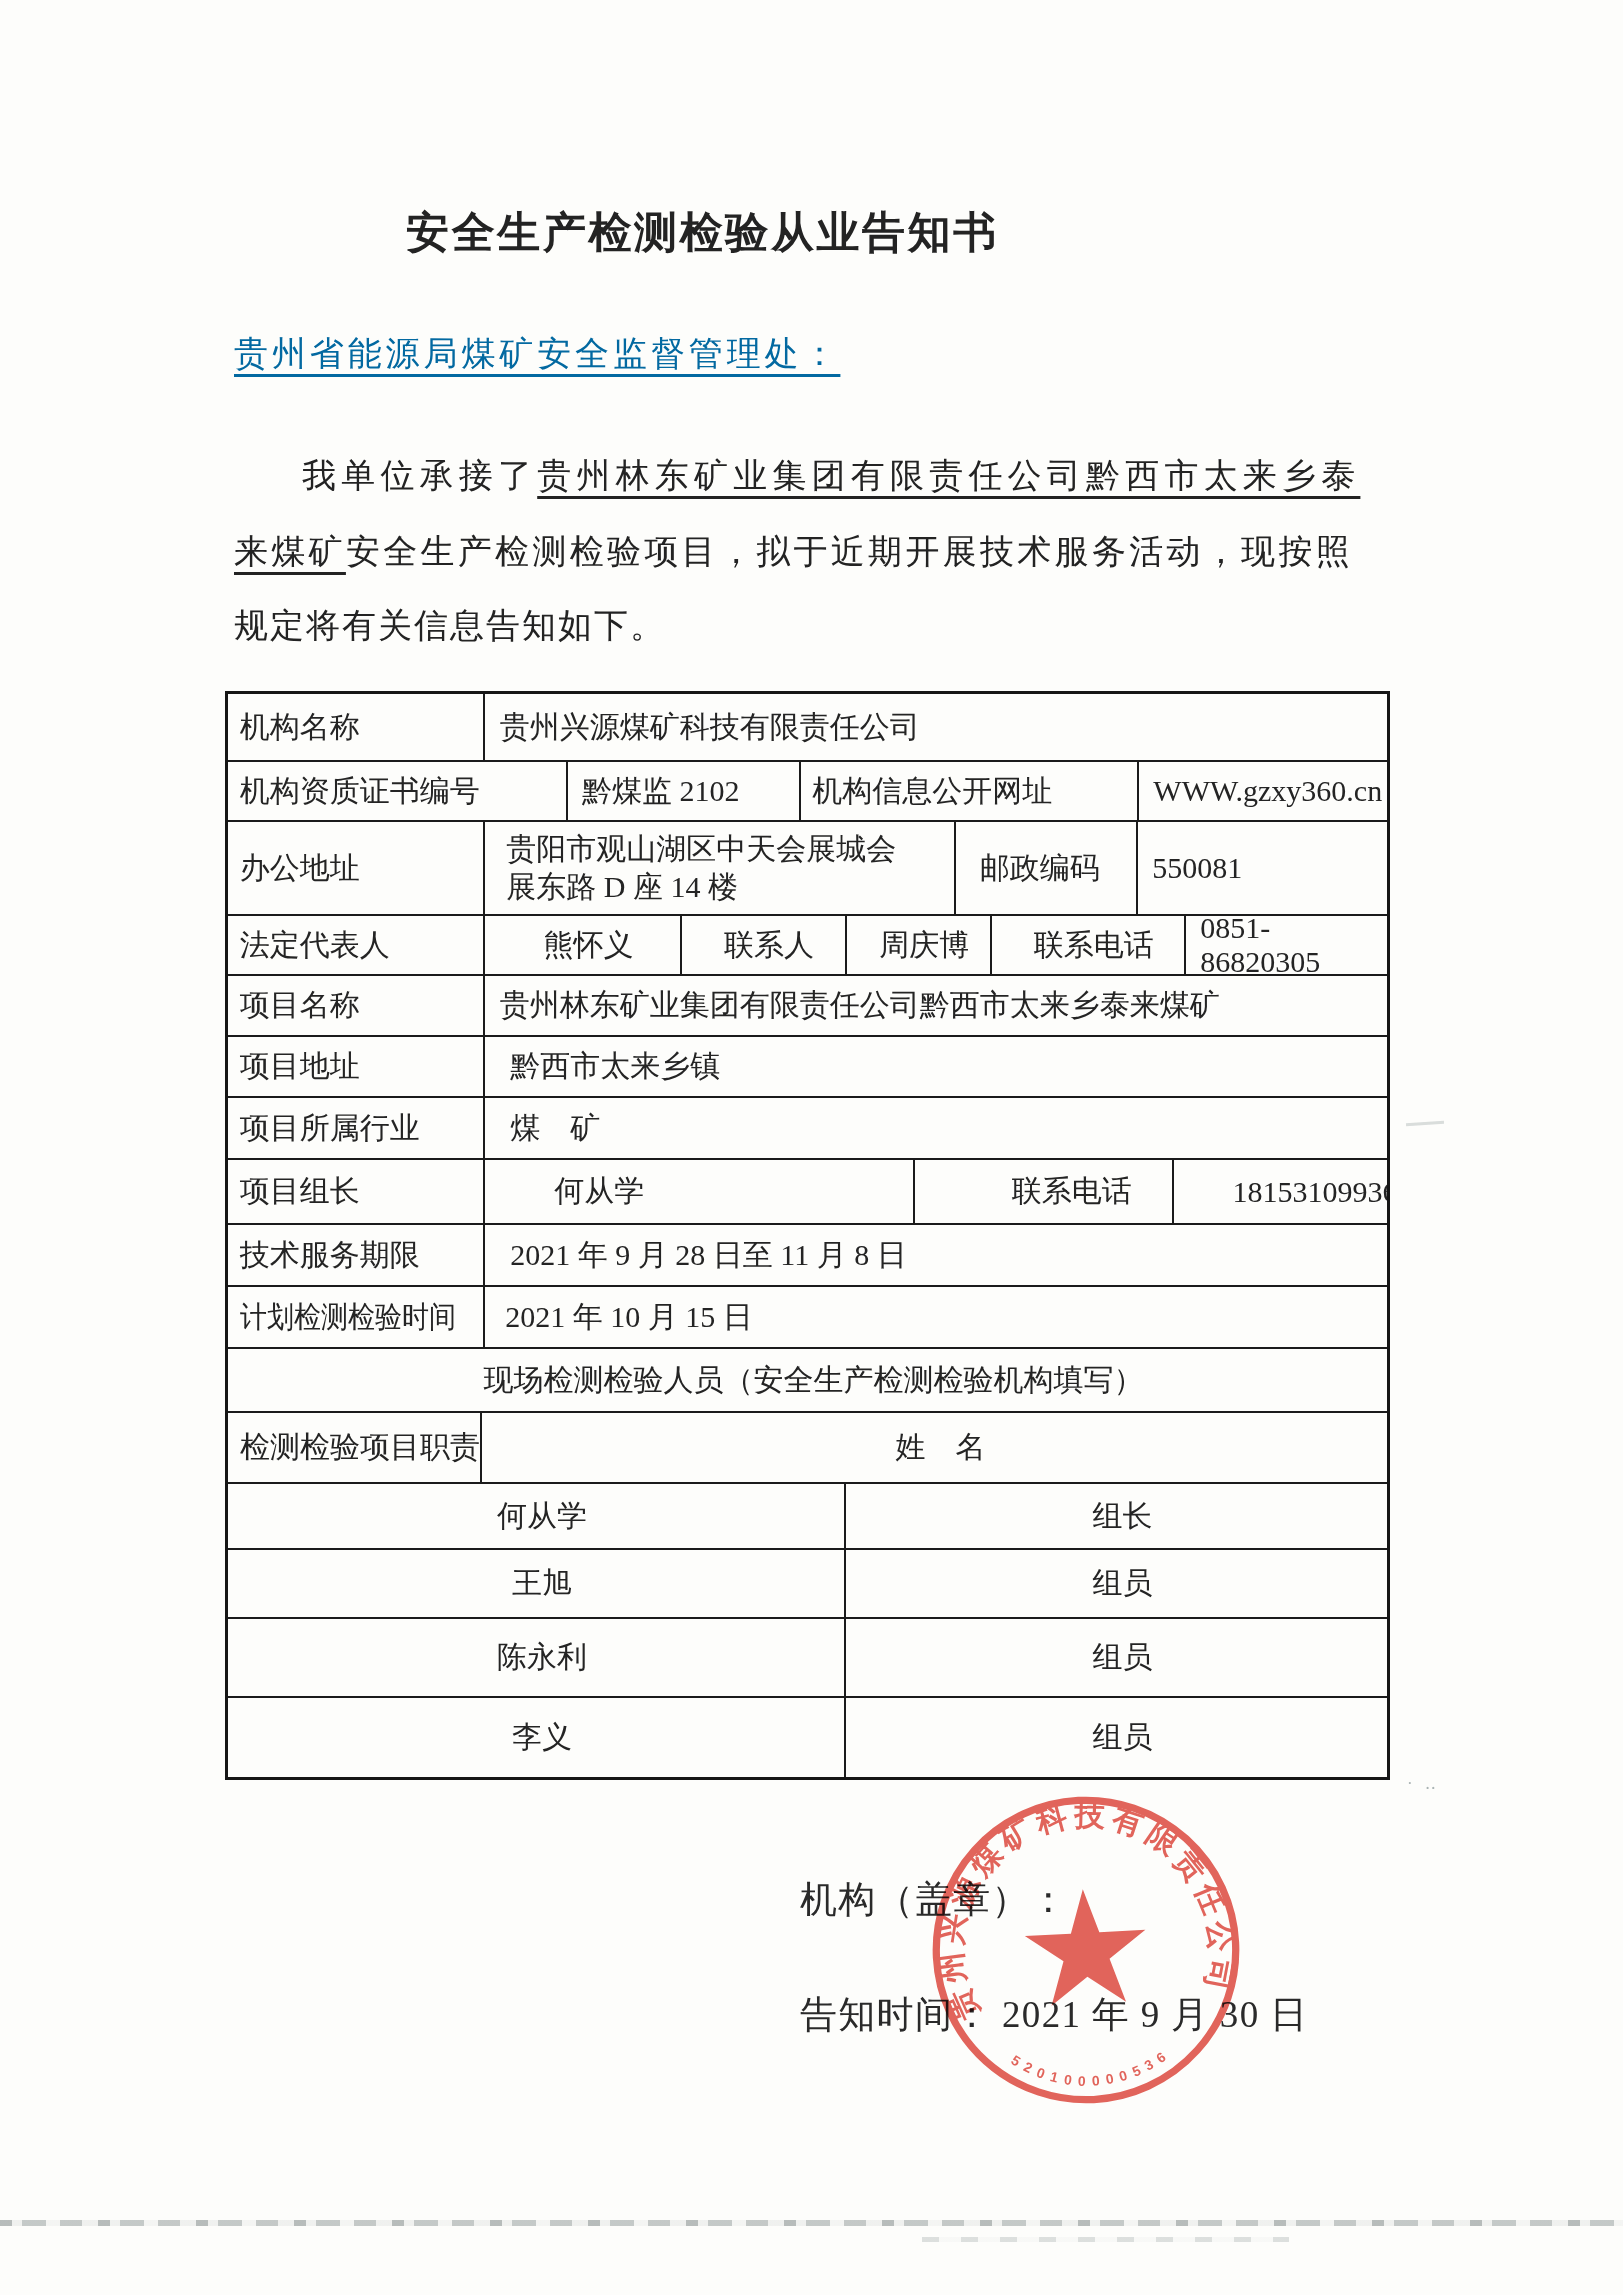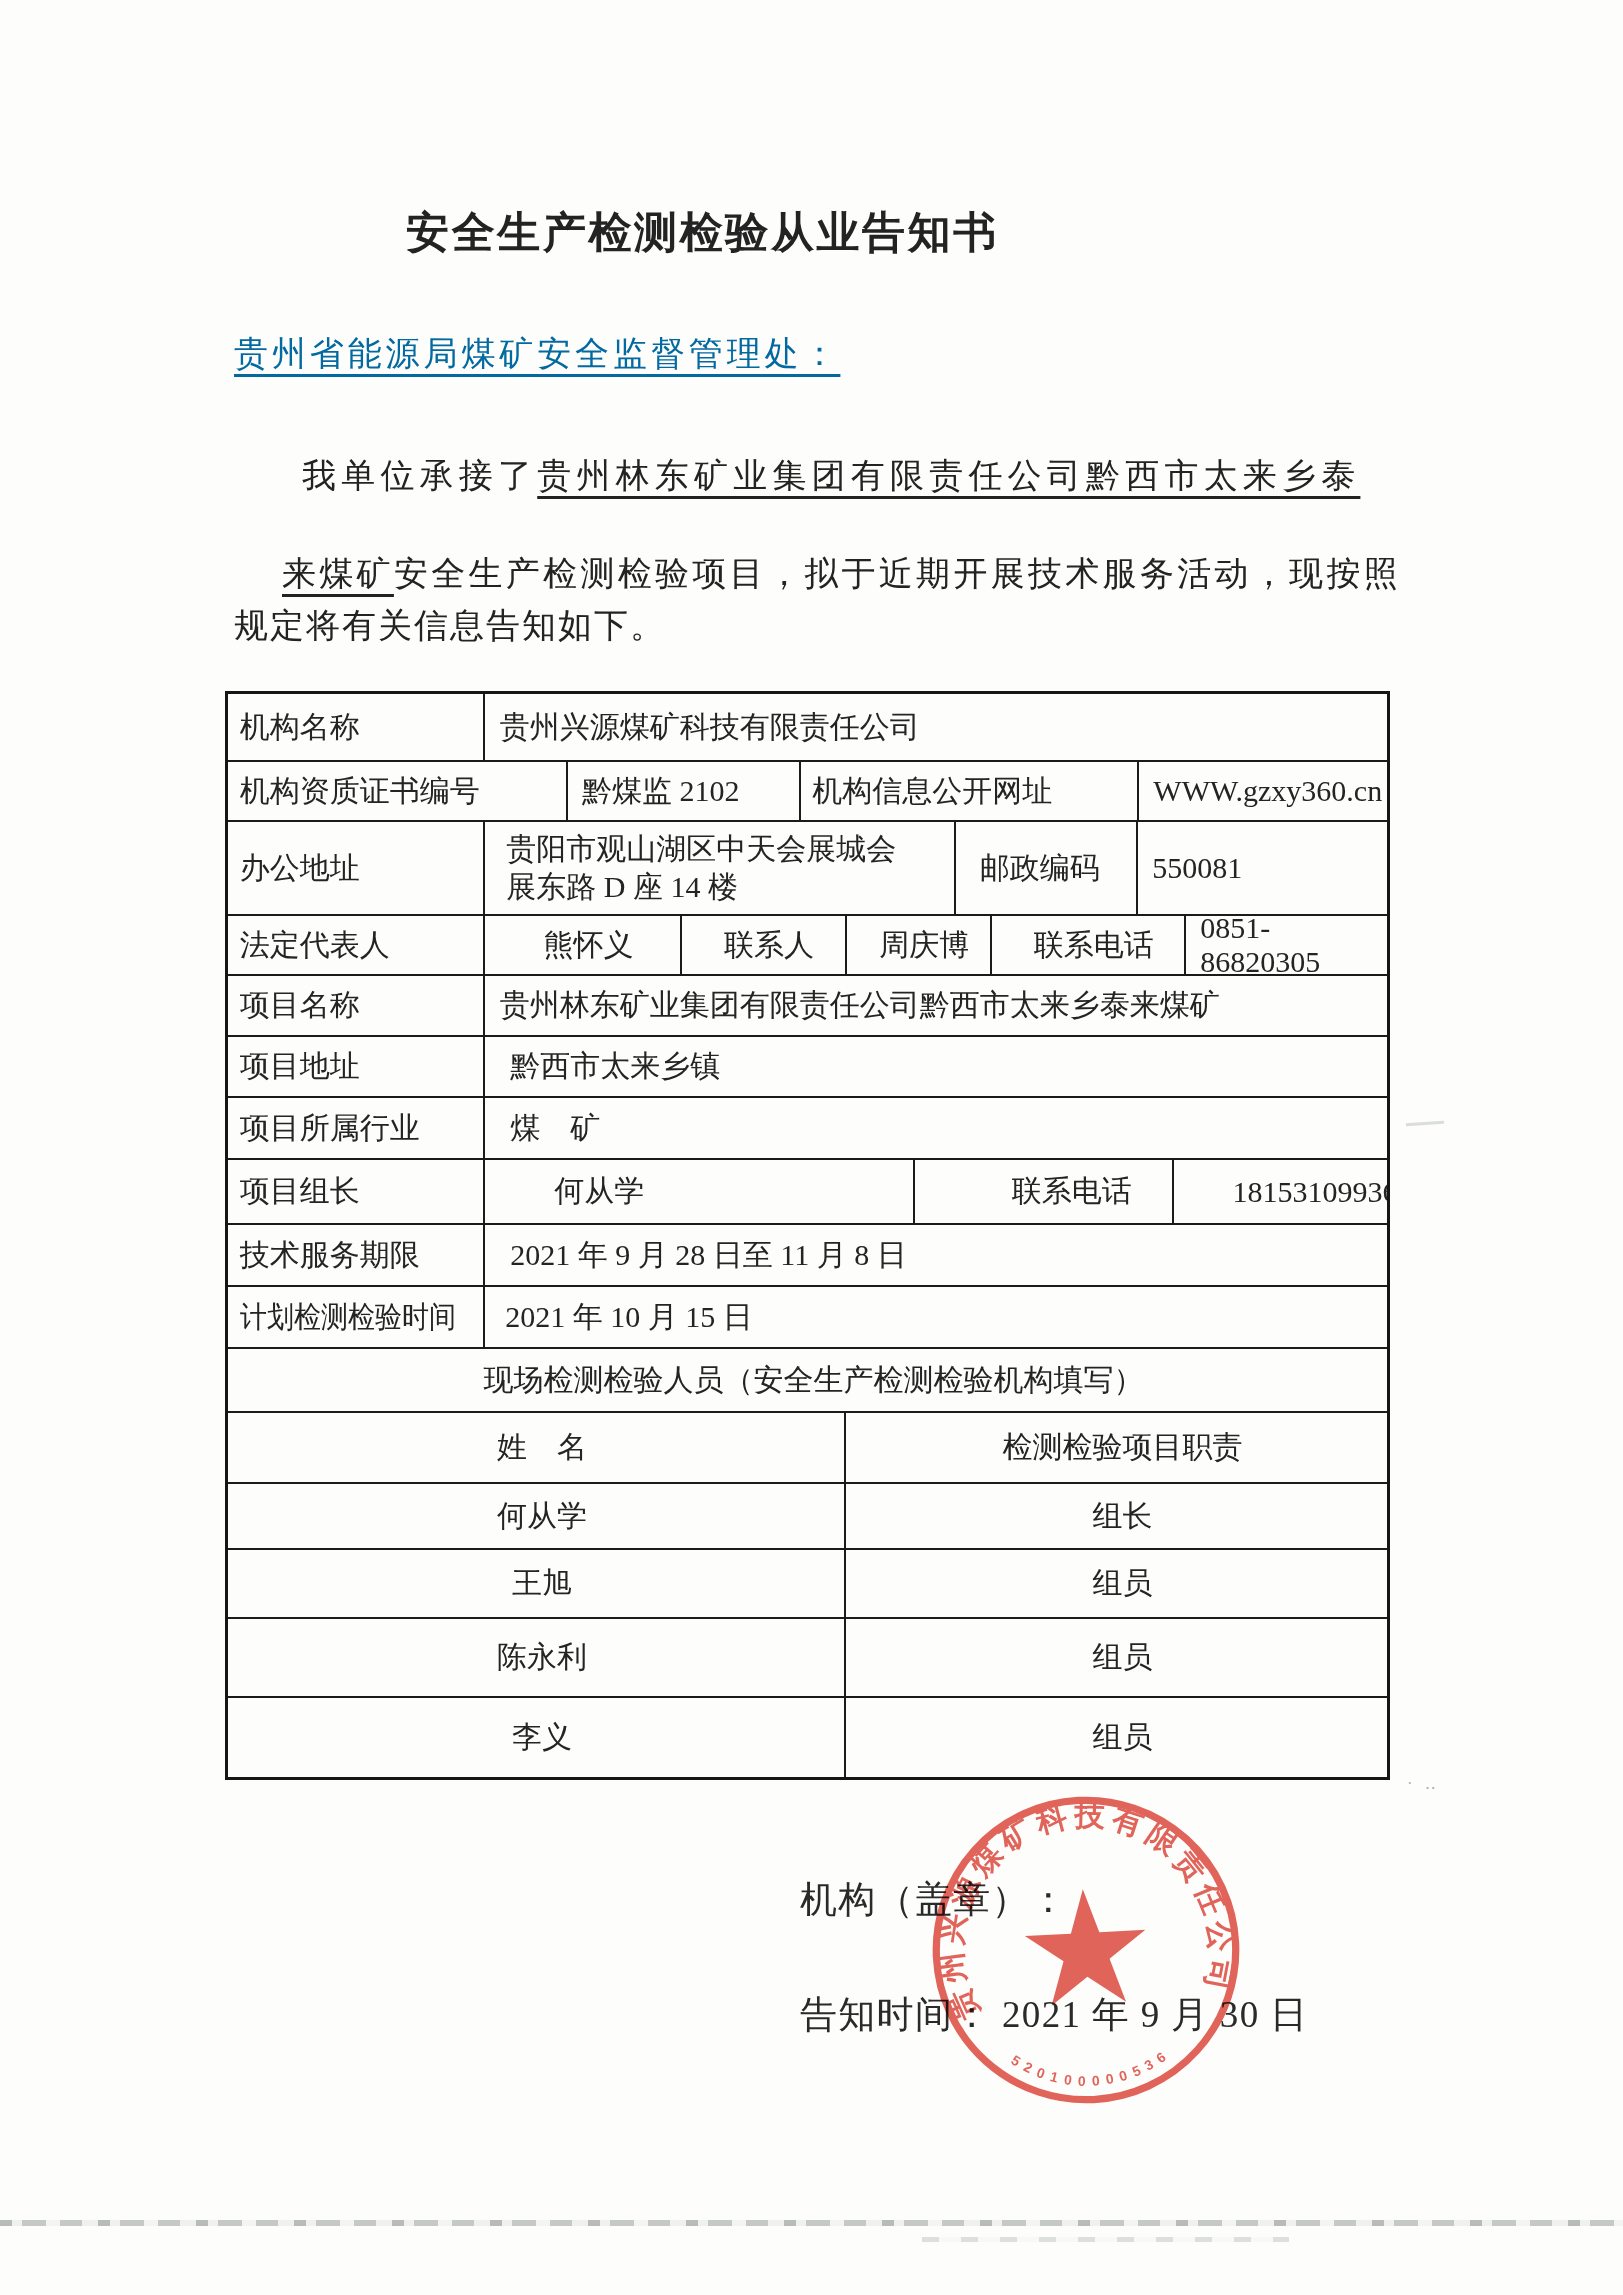--- a/index.html
+++ b/index.html
@@ -28,21 +28,21 @@
     text-underline-offset:9.2px;
     padding-right:17px;
     color:#0369a1;
   }
   .para-line{
     position:absolute;left:234px;width:1132px;
     font-size:34px;color:#232323;
     white-space:nowrap;
   }
   .pl1{top:453px;padding-left:68px;letter-spacing:5.2px;}
-  .pl2{top:551px;letter-spacing:3.3px;margin-left:48px;}
+  .pl2{top:529px;letter-spacing:3.3px;}
   .pl3{top:603px;letter-spacing:2px;}
   .u{
     text-decoration:underline;
     text-decoration-thickness:2.6px;
     text-underline-offset:9.2px;
   }
   
   .info-table{
     position:absolute;left:225px;top:691px;width:1159px;
     border:3.3px solid #161616;
@@ -185,22 +185,22 @@
           <span class="squeeze">计划检测检验时间</span>
         </div>
       <div class="cell c-val" style="padding-left:20px;">2021 年 10 月 15 日</div>
     </div>
 
     <div class="trow" style="height:62px;">
       <div class="cell c-center">现场检测检验人员（安全生产检测检验机构填写）</div>
     </div>
 
     <div class="trow" style="height:69px;">
+      <div class="cell c-center">检测检验项目职责</div>
       <div class="cell c-center" style="width:52.3%;">姓　名</div>
-      <div class="cell c-center">检测检验项目职责</div>
     </div>
 
     <div class="trow" style="height:64px;">
       <div class="cell c-center" style="width:52.3%;">何从学</div>
       <div class="cell c-center">组长</div>
     </div>
 
     <div class="trow" style="height:67px;">
       <div class="cell c-center" style="width:52.3%;">王旭</div>
       <div class="cell c-center">组员</div>

